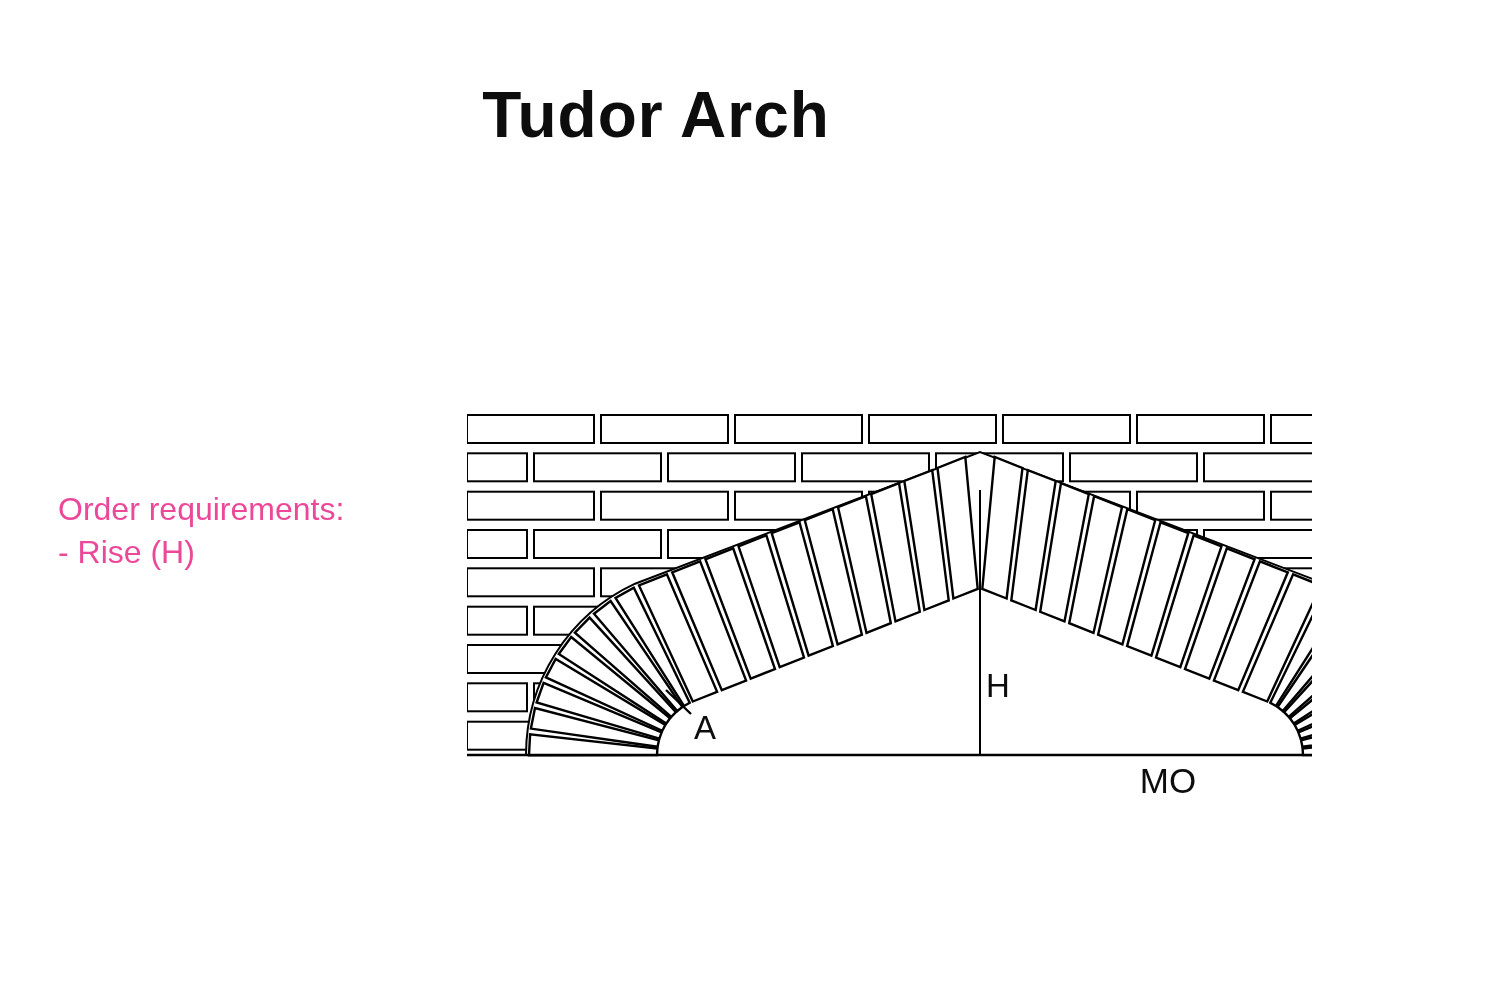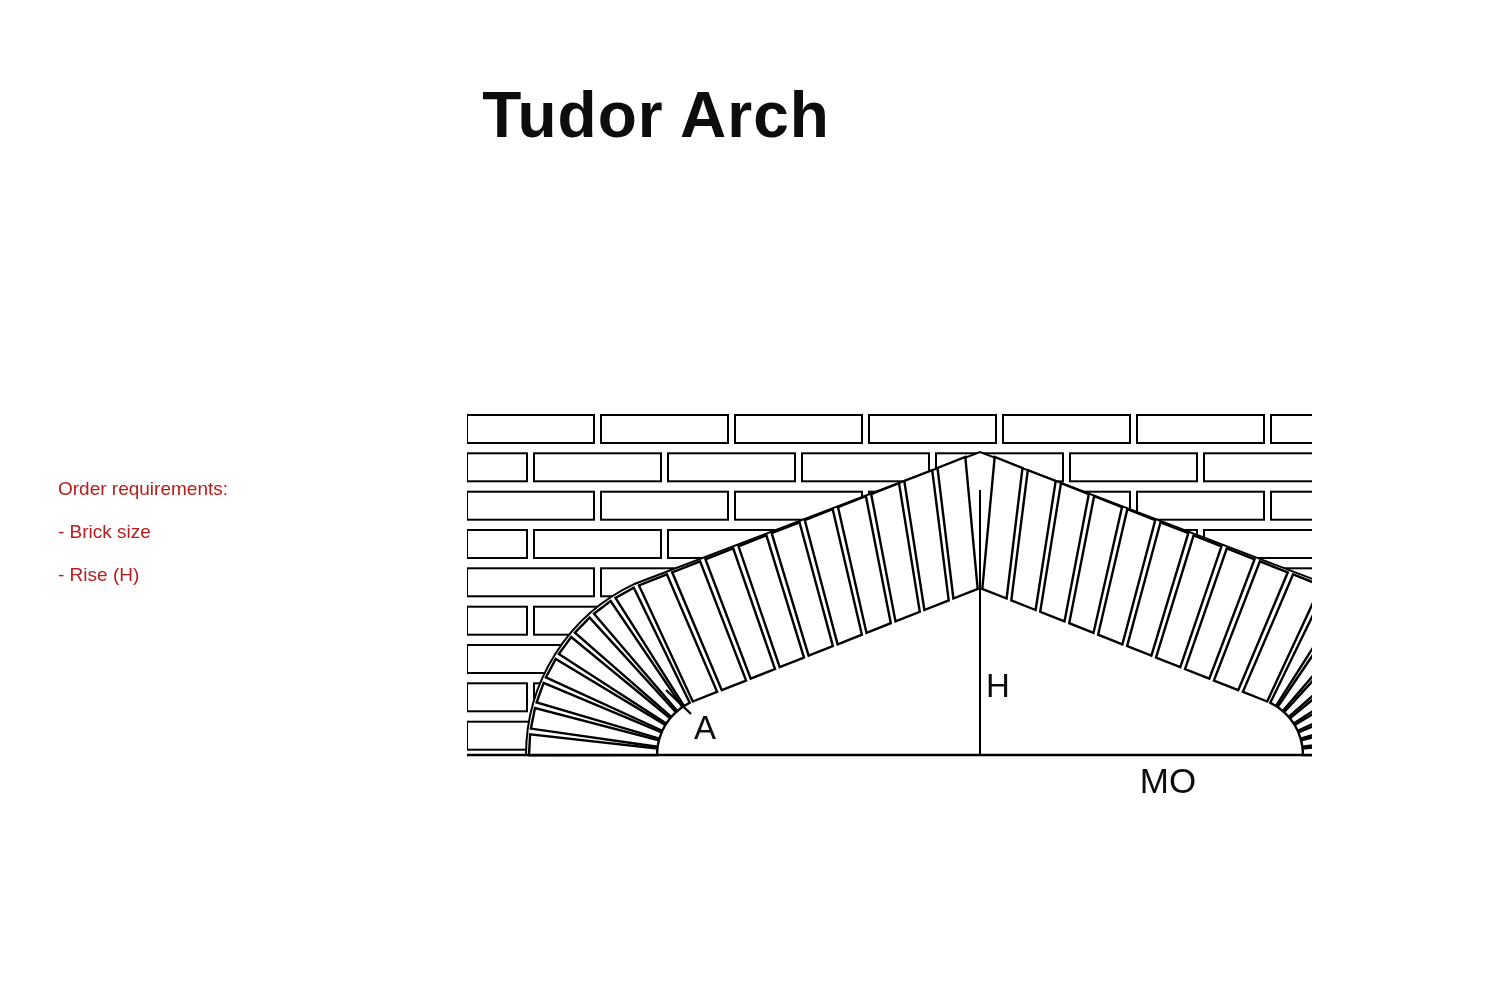--- a/index.html
+++ b/index.html
@@ -1,36 +1,35 @@
 <!DOCTYPE html>
 <html><head>
 <meta charset="utf-8">
 <style>
   html,body{margin:0;padding:0;background:#ffffff;}
   .page{position:relative;width:1312px;height:1001px;background:#fff;overflow:hidden;
         font-family:"Liberation Sans",sans-serif;color:#111;margin-top:40px;}
   .title{position:absolute;top:38px;left:0;right:0;margin:0;text-align:center;
          font-size:64px;font-weight:700;letter-spacing:1px;color:#0d0d0d;}
-  .reqs{position:absolute;left:58px;top:428px;font-size:19px;line-height:42.8px;
-        color:#b91c1c;white-space:nowrap;}
+  .reqs{position:absolute;left:58px;top:448px;font-size:32px;line-height:42.8px;
+        color:#ec4899;white-space:nowrap;}
   #arch-svg{position:absolute;left:0;top:0;width:1500px;height:1001px;}
   #arch-svg text{font-family:"Liberation Sans",sans-serif;fill:#0d0d0d;}
   .dlab{font-size:33px;}
   .dlab-mo{font-size:35px;}
 </style>
 </head>
 <body>
 
 <div class="page">
 
   <h1 class="title">Tudor Arch</h1>
 
   <div class="reqs">
     <div>Order requirements:</div>
-    <div>- Brick size</div>
     <div>- Rise (H)</div>
   </div>
 
   <svg id="arch-svg" viewBox="0 0 1500 1001">
     <defs id="arch-defs">
         <clipPath id="wallclip">
           <path d="M 467 370 h 1005 v 345 h -1005 Z M 526.0 715 A 189 189 0 0 1 635.1 543.7 L 980 412 L 1324.9 543.7 A 189 189 0 0 1 1434.0 715 Z" clip-rule="evenodd"></path>
         </clipPath>
       </defs>
     <g id="draw-layer">

